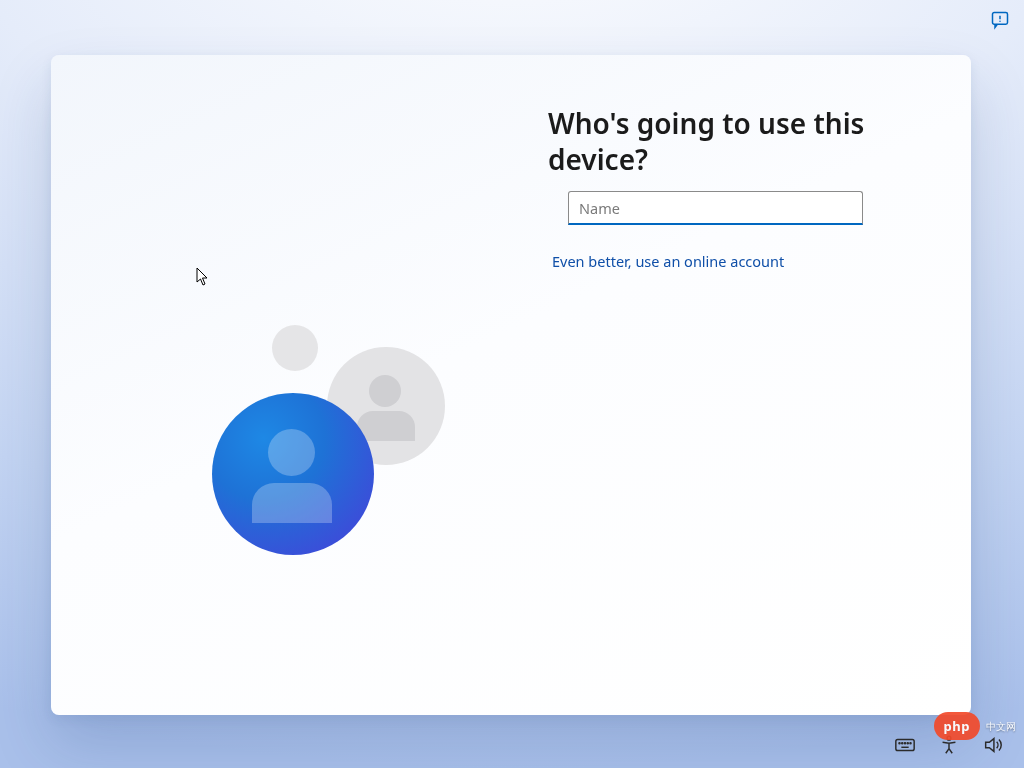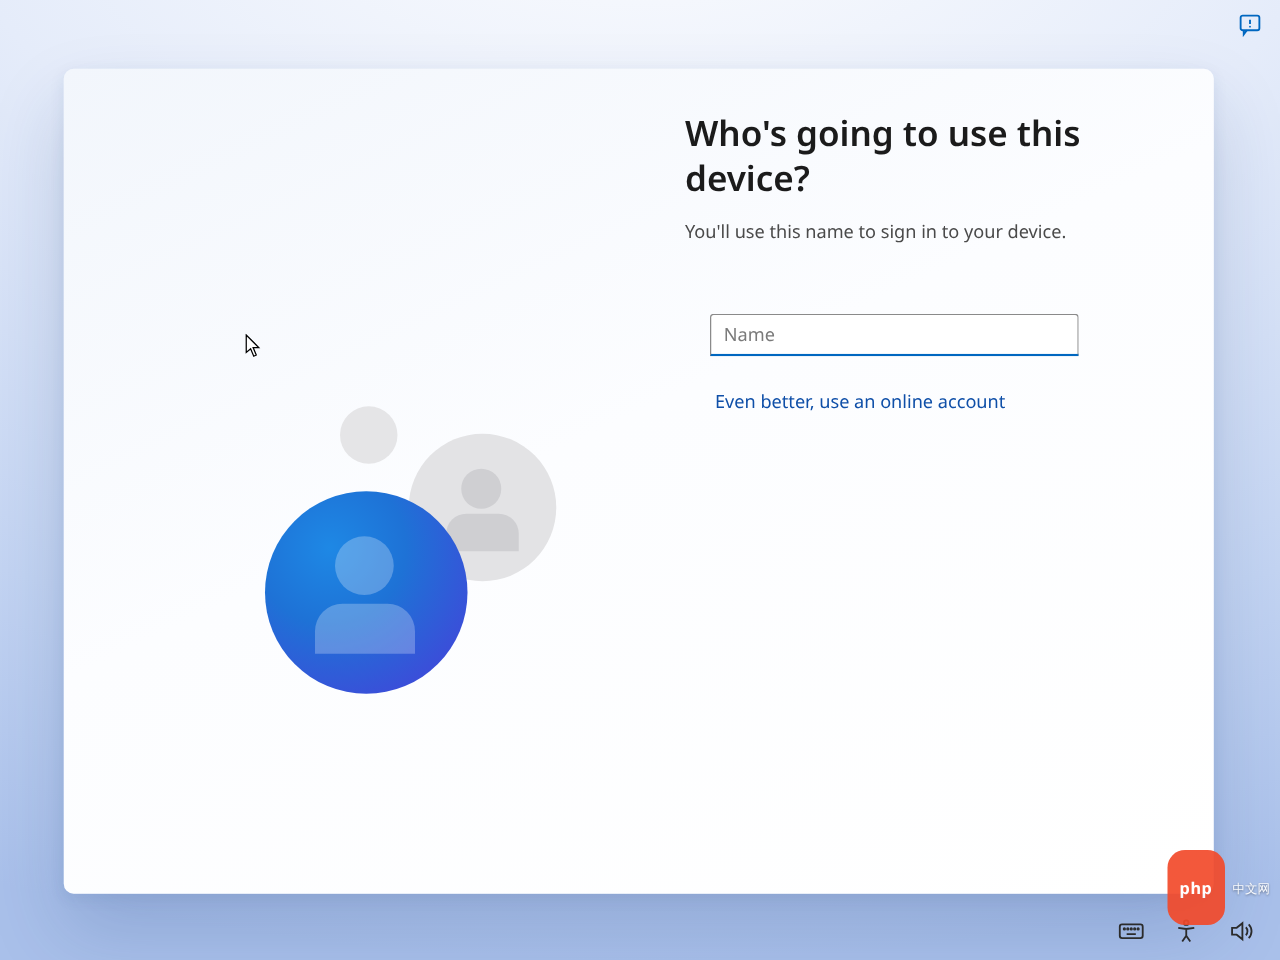--- a/index.html
+++ b/index.html
@@ -62,21 +62,21 @@
     border-radius:50%; background:rgba(255,255,255,0.26);
   }
   .bubble-lg .body {
     position:absolute; left:40px; top:90px; width:80px; height:40px;
     border-radius:22px 22px 0 0; background:rgba(255,255,255,0.26);
   }
 
   
   .form-col {
     position: absolute;
-    left: 497px; top: 34px;
+    left: 497px; top: 50px;
     width: 370px;
   }
   .title {
     font-size: 28px;
     line-height: 36px;
     font-weight: 600;
     color: #1b1b1b;
     letter-spacing: 0;
     margin-bottom: 14px;
   }
@@ -103,21 +103,21 @@
     background: #ffffff;
     border: 1px solid #8a8a8a;
     border-bottom: 2px solid #0067c0;
     border-radius: 3px 3px 0 0;
     outline: none;
   }
   .name-input::placeholder { color: #7a7a7a; }
   .link {
     display: inline-block;
     margin-top: 26px;
-    margin-left: 24px;
+    margin-left: 4px;
     font-size: 14.5px;
     color: #0f4fa8;
     cursor: pointer;
     text-align: center;
   }
 
   
   .next-btn {
     position: absolute;
     right: 40px; bottom: 40px;
@@ -147,21 +147,21 @@
     position: absolute;
     right: 8px; bottom: 28px;
     display: flex; align-items: center; gap: 6px;
     pointer-events: none;
   }
   .wm-pill {
     background: #f24a2b;
     color: #fff;
     font-weight: 700;
     font-size: 13px;
-    padding: 21px 10px;
+    padding: 5px 10px;
     border-radius: 14px;
     letter-spacing: 0.5px;
     opacity: 0.92;
   }
   .wm-text {
     color: #ffffff;
     font-size: 10px;
     text-shadow: 0 1px 2px rgba(0,0,0,0.45);
     opacity: 0.92;
   }
@@ -196,21 +196,20 @@
         <div class="body"></div>
     </div>
     <div class="bubble-lg">
       <div class="head"></div>
         <div class="body"></div>
     </div>
   </div>
 
   <div class="form-col">
     <h1 class="title">Who's going to use this device?</h1>
-    <p class="subtitle">You'll use this name to sign in to your device.</p>
 
     <input class="name-input" type="text" placeholder="Name" style="">
     <span class="link">Even better, use an online account</span>
   </div>
 
 </div>
 
 <div class="tray">
   <div class="ico">
     <svg viewBox="0 0 24 24" fill="none" stroke="currentColor" stroke-width="1.6">

